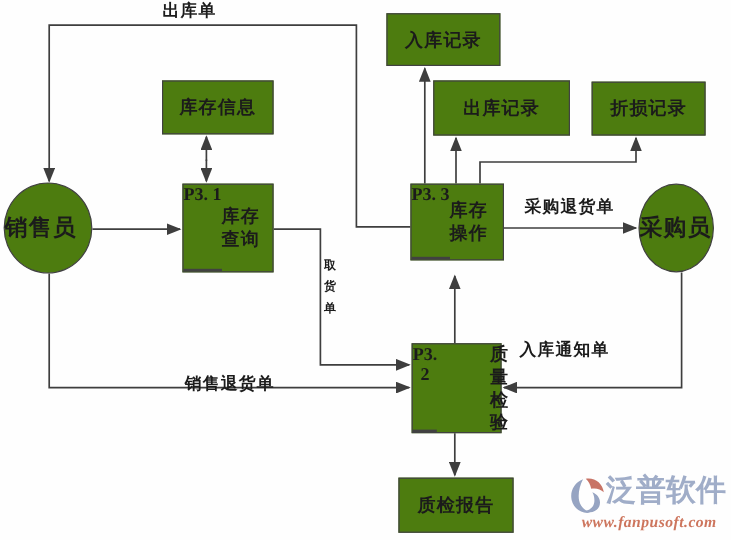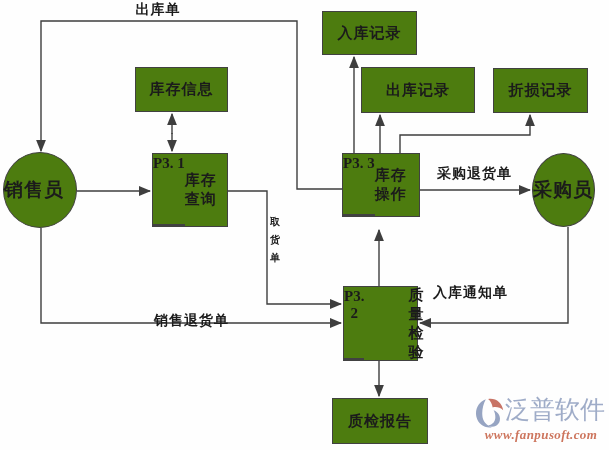--- a/index.html
+++ b/index.html
@@ -13,21 +13,21 @@
     font-size:19px;font-weight:bold;letter-spacing:1px;}
   .store{display:flex;align-items:center;justify-content:center;font-size:15px;font-weight:bold;letter-spacing:1px;}
   .process{display:flex;flex-direction:row;}
   .process .code{border-bottom:2px solid #414141;text-align:center;font-size:15px;font-weight:bold;padding:1px 0 2px 0;}
   .process .name{flex:1;display:flex;align-items:center;justify-content:center;font-size:15px;font-weight:bold;letter-spacing:1px;}
   .flabel{position:absolute;z-index:3;font-size:14px;font-weight:bold;text-align:center;line-height:16px;letter-spacing:1px;}
   .vlabel{position:absolute;z-index:3;font-size:10px;font-weight:bold;width:16px;line-height:18px;
     word-break:break-all;text-align:left;}
   .watermark{position:absolute;z-index:4;left:474px;top:396px;width:134px;opacity:0.92;}
   .wm-row{display:flex;align-items:flex-start;}
-  .wm-brand{font-size:25px;font-weight:normal;line-height:28px;letter-spacing:0px;white-space:nowrap;}
+  .wm-brand{font-size:25px;font-weight:bold;line-height:28px;letter-spacing:0px;white-space:nowrap;}
   .wm-url{font-size:13px;font-weight:bold;letter-spacing:0.4px;text-align:center;margin-top:-2px;white-space:nowrap;font-style:italic;}
 </style>
 </head>
 <body>
 
 <div class="stage">
 
   <svg class="wires" width="609" height="450" viewBox="0 0 609 450">
     <defs>
       <marker id="arrow" viewBox="0 0 10 8" refX="9" refY="4" markerWidth="9" markerHeight="7" orient="auto">

